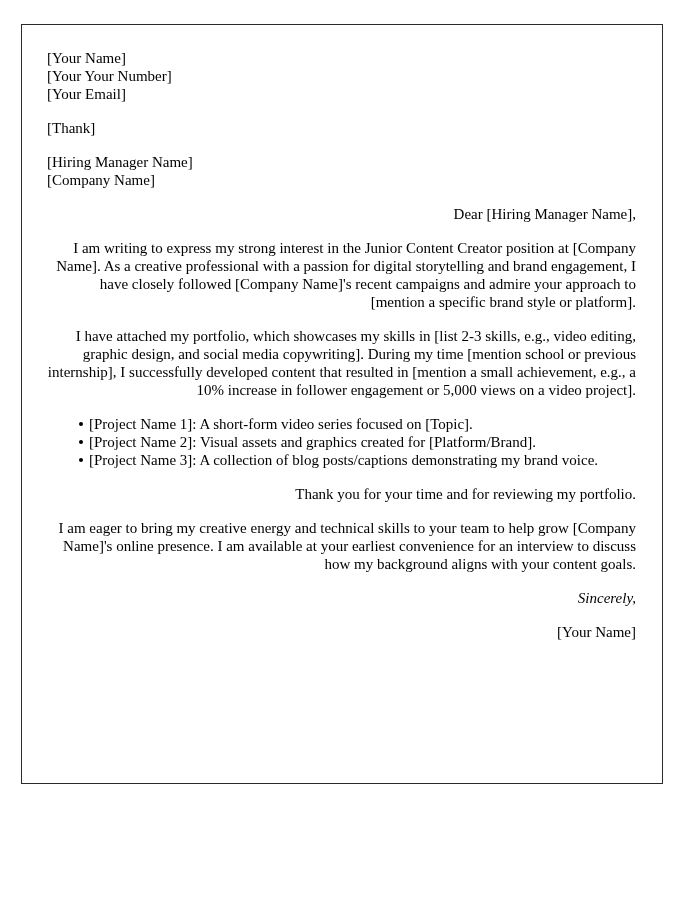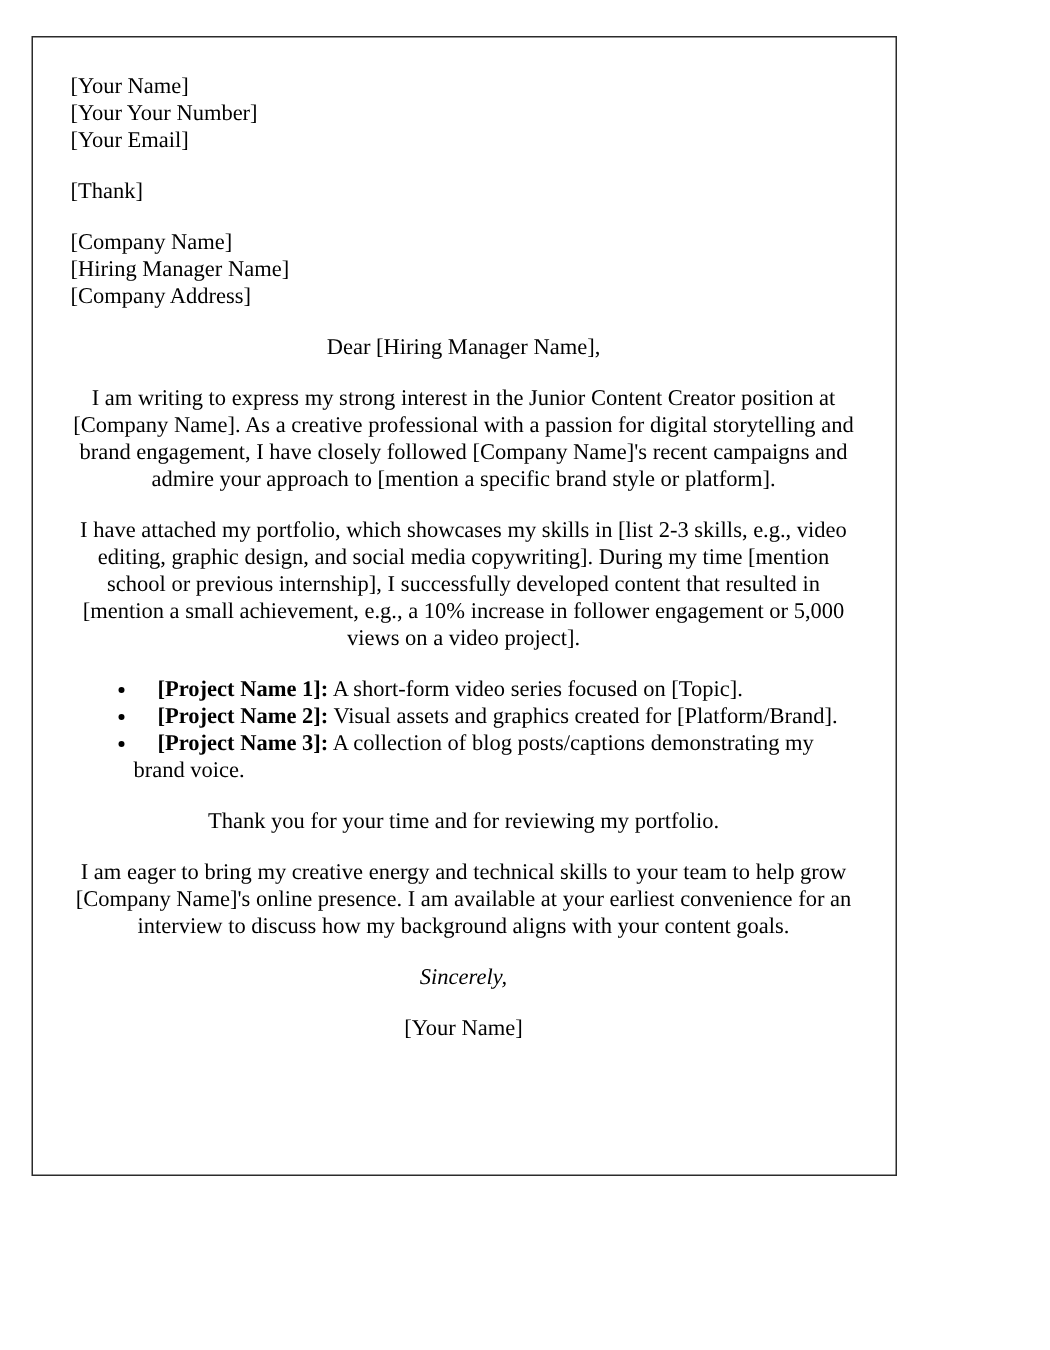--- a/index.html
+++ b/index.html
@@ -11,21 +11,21 @@
     width: 700px;
     height: 900px;
     font-family: "Liberation Serif", "DejaVu Serif", serif;
     color: #000000;
     -webkit-font-smoothing: antialiased;
   }
   .page {
     position: absolute;
     left: 21px;
     top: 24px;
-    width: 577px;
+    width: 642px;
     height: 760px;
     border: 1px solid #2b2b2b;
     box-sizing: border-box;
     background: #ffffff;
   }
   .doc-body {
     padding: 24px 26px 0 25px;
     font-size: 15px;
     line-height: 18px;
   }
@@ -34,21 +34,21 @@
   }
   .block:last-child {
     margin-bottom: 0;
   }
   .line {
     display: block;
     white-space: pre-wrap;
   }
   p.para {
     margin: 0 0 16px 0;
-    text-align: center;
+    text-align: right;
   }
   ul.bullets {
     margin: 0 0 16px 0;
     padding: 0 0 0 32px;
     list-style: none;
   }
   ul.bullets li {
     position: relative;
     margin: 0 0 0 0;
     padding-left: 10px;
@@ -58,22 +58,21 @@
     content: "";
     position: absolute;
     left: 0;
     top: 7px;
     width: 4px;
     height: 4px;
     background: #000000;
     border-radius: 50%;
   }
   .bold {
-    font-weight: bold;
-    margin-left: 16px;
+    font-weight: normal;
   }
   .salutation {
     margin: 0 0 16px 0;
   }
   .signoff {
     margin: 0 0 16px 0;
     font-style: italic;
   }
 </style>
 </head>
@@ -86,23 +85,22 @@
       <span class="line">[Your Name]</span>
       <span class="line">[Your Your Number]</span>
       <span class="line">[Your Email]</span>
     </div>
 
     <div class="block">
       <span class="line">[Thank]</span>
     </div>
 
     <div class="block">
+      <span class="line">[Hiring Manager Name]</span>
       <span class="line">[Company Name]</span>
-      <span class="line">[Hiring Manager Name]</span>
-      <span class="line">[Company Address]</span>
     </div>
 
     <p class="para salutation">Dear [Hiring Manager Name],</p>
 
     <p class="para">I am writing to express my strong interest in the Junior Content Creator position at [Company Name]. As a creative professional with a passion for digital storytelling and brand engagement, I have closely followed [Company Name]'s recent campaigns and admire your approach to [mention a specific brand style or platform].</p>
 
     <p class="para">I have attached my portfolio, which showcases my skills in [list 2-3 skills, e.g., video editing, graphic design, and social media copywriting]. During my time [mention school or previous internship], I successfully developed content that resulted in [mention a small achievement, e.g., a 10% increase in follower engagement or 5,000 views on a video project].</p>
 
 
     <ul class="bullets">

